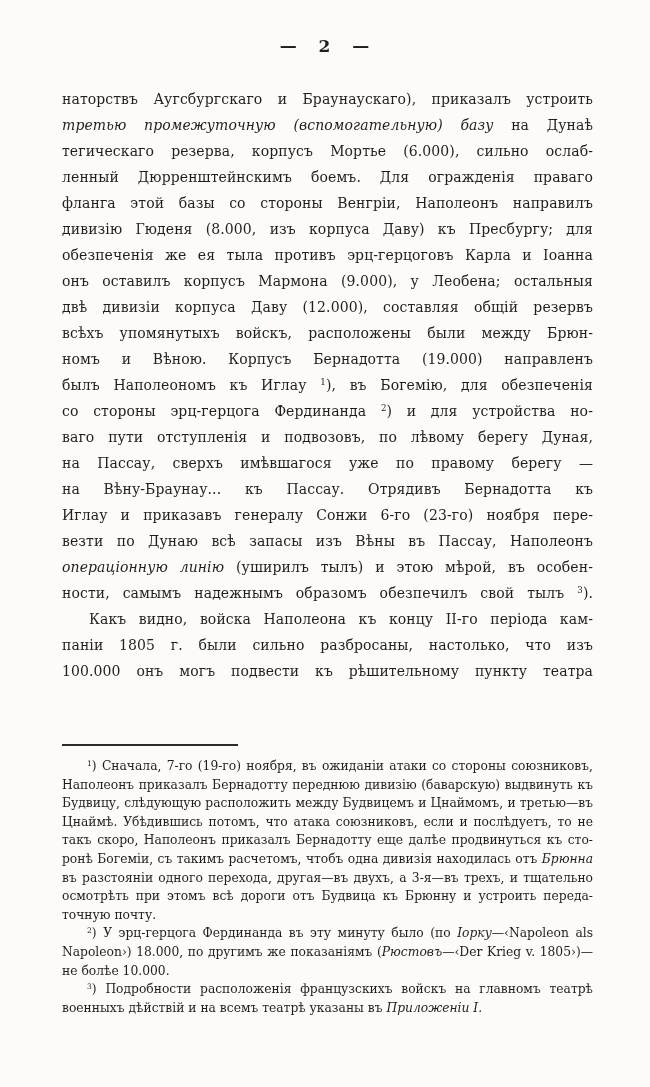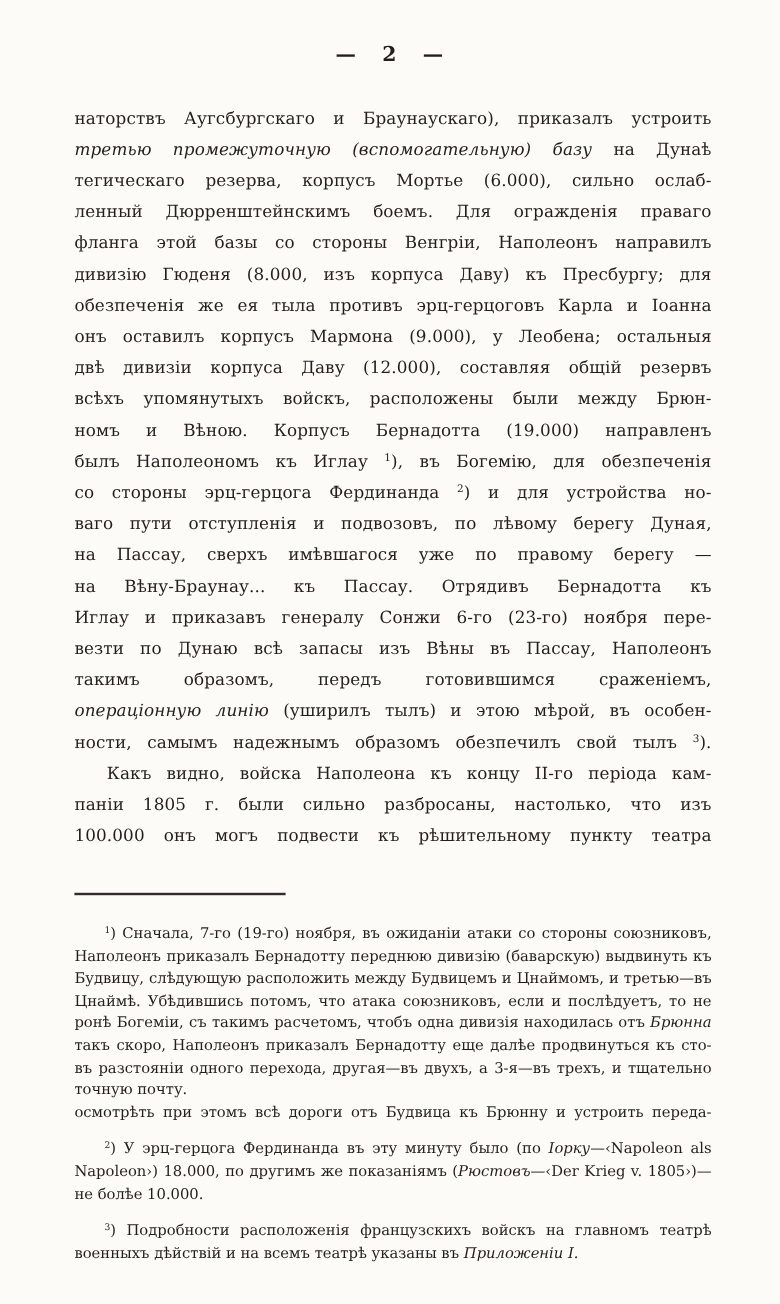--- a/index.html
+++ b/index.html
@@ -57,21 +57,21 @@
   .line {
     text-align: justify;
     text-align-last: justify;
     overflow: hidden;
     white-space: normal;
   }
   .main-text .line { height: 26px; }
   .footnotes .line { height: 18.6px; }
   .line.nojust { text-align-last: left; }
   .line.indent { text-indent: 27px; }
-  .footnotes .line.indent { text-indent: 25px; margin-top: 12px; }
+  .footnotes .line.indent { text-indent: 25px; }
   .it { font-style: italic; }
   .sup {
     font-size: 0.62em;
     vertical-align: 0.55em;
     line-height: 0;
   }
 </style>
 </head>
 <body>
 
@@ -90,39 +90,38 @@
       <div class="line"><span class="rm">двѣ дивизіи корпуса Даву (12.000), составляя общій резервъ</span></div>
       <div class="line"><span class="rm">всѣхъ упомянутыхъ войскъ, расположены были между Брюн-</span></div>
       <div class="line"><span class="rm">номъ и Вѣною. Корпусъ Бернадотта (19.000) направленъ</span></div>
       <div class="line"><span class="rm">былъ Наполеономъ къ Иглау </span><span class="sup">1</span><span class="rm">), въ Богемію, для обезпеченія</span></div>
       <div class="line"><span class="rm">со стороны эрц-герцога Фердинанда </span><span class="sup">2</span><span class="rm">) и для устройства но-</span></div>
       <div class="line"><span class="rm">ваго пути отступленія и подвозовъ, по лѣвому берегу Дуная,</span></div>
       <div class="line"><span class="rm">на Пассау, сверхъ имѣвшагося уже по правому берегу —</span></div>
       <div class="line"><span class="rm">на Вѣну-Браунау... къ Пассау. Отрядивъ Бернадотта къ</span></div>
       <div class="line"><span class="rm">Иглау и приказавъ генералу Сонжи 6-го (23-го) ноября пере-</span></div>
       <div class="line"><span class="rm">везти по Дунаю всѣ запасы изъ Вѣны въ Пассау, Наполеонъ</span></div>
-      <div class="line"><span class="rm">такимъ образомъ, передъ готовившимся сраженіемъ, </span></div>
       <div class="line"><span class="it">операціонную линію</span><span class="rm"> (уширилъ тылъ) и этою мѣрой, въ особен-</span></div>
       <div class="line"><span class="rm">ности, самымъ надежнымъ образомъ обезпечилъ свой тылъ </span><span class="sup">3</span><span class="rm">).</span></div>
       <div class="line indent"><span class="rm">Какъ видно, войска Наполеона къ концу II-го періода кам-</span></div>
       <div class="line"><span class="rm">паніи 1805 г. были сильно разбросаны, настолько, что изъ</span></div>
       <div class="line"><span class="rm">100.000 онъ могъ подвести къ рѣшительному пункту театра</span></div>
     </div>
 
   <div class="footnote-rule" style="border-top-color: rgb(46, 43, 40);"></div>
 
   <div class="footnotes" id="footnotes">
       <div class="line indent"><span class="sup">1</span><span class="rm">) Сначала, 7-го (19-го) ноября, въ ожиданіи атаки со стороны союзниковъ,</span></div>
       <div class="line"><span class="rm">Наполеонъ приказалъ Бернадотту переднюю дивизію (баварскую) выдвинуть къ</span></div>
       <div class="line"><span class="rm">Будвицу, слѣдующую расположить между Будвицемъ и Цнаймомъ, и третью—въ</span></div>
       <div class="line"><span class="rm">Цнаймѣ. Убѣдившись потомъ, что атака союзниковъ, если и послѣдуетъ, то не</span></div>
+      <div class="line"><span class="rm">такъ скоро, Наполеонъ приказалъ Бернадотту еще далѣе продвинуться къ сто-</span></div>
       <div class="line"><span class="rm">ронѣ Богеміи, съ такимъ расчетомъ, чтобъ одна дивизія находилась отъ </span><span class="it">Брюнна</span></div>
-      <div class="line"><span class="rm">такъ скоро, Наполеонъ приказалъ Бернадотту еще далѣе продвинуться къ сто-</span></div>
       <div class="line"><span class="rm">въ разстояніи одного перехода, другая—въ двухъ, а 3-я—въ трехъ, и тщательно</span></div>
+      <div class="line"><span class="rm">осмотрѣть при этомъ всѣ дороги отъ Будвица къ Брюнну и устроить переда-</span></div>
       <div class="line nojust"><span class="rm">точную почту.</span></div>
-      <div class="line"><span class="rm">осмотрѣть при этомъ всѣ дороги отъ Будвица къ Брюнну и устроить переда-</span></div>
       <div class="line indent"><span class="sup">2</span><span class="rm">) У эрц-герцога Фердинанда въ эту минуту было (по </span><span class="it">Іорку</span><span class="rm">—‹Napoleon als</span></div>
       <div class="line"><span class="rm">Napoleon›) 18.000, по другимъ же показаніямъ (</span><span class="it">Рюстовъ</span><span class="rm">—‹Der Krieg v. 1805›)—</span></div>
       <div class="line nojust"><span class="rm">не болѣе 10.000.</span></div>
       <div class="line indent"><span class="sup">3</span><span class="rm">) Подробности расположенія французскихъ войскъ на главномъ театрѣ</span></div>
       <div class="line nojust"><span class="rm">военныхъ дѣйствій и на всемъ театрѣ указаны въ </span><span class="it">Приложеніи I.</span></div>
     </div>
 </div>
 
 </body></html>

